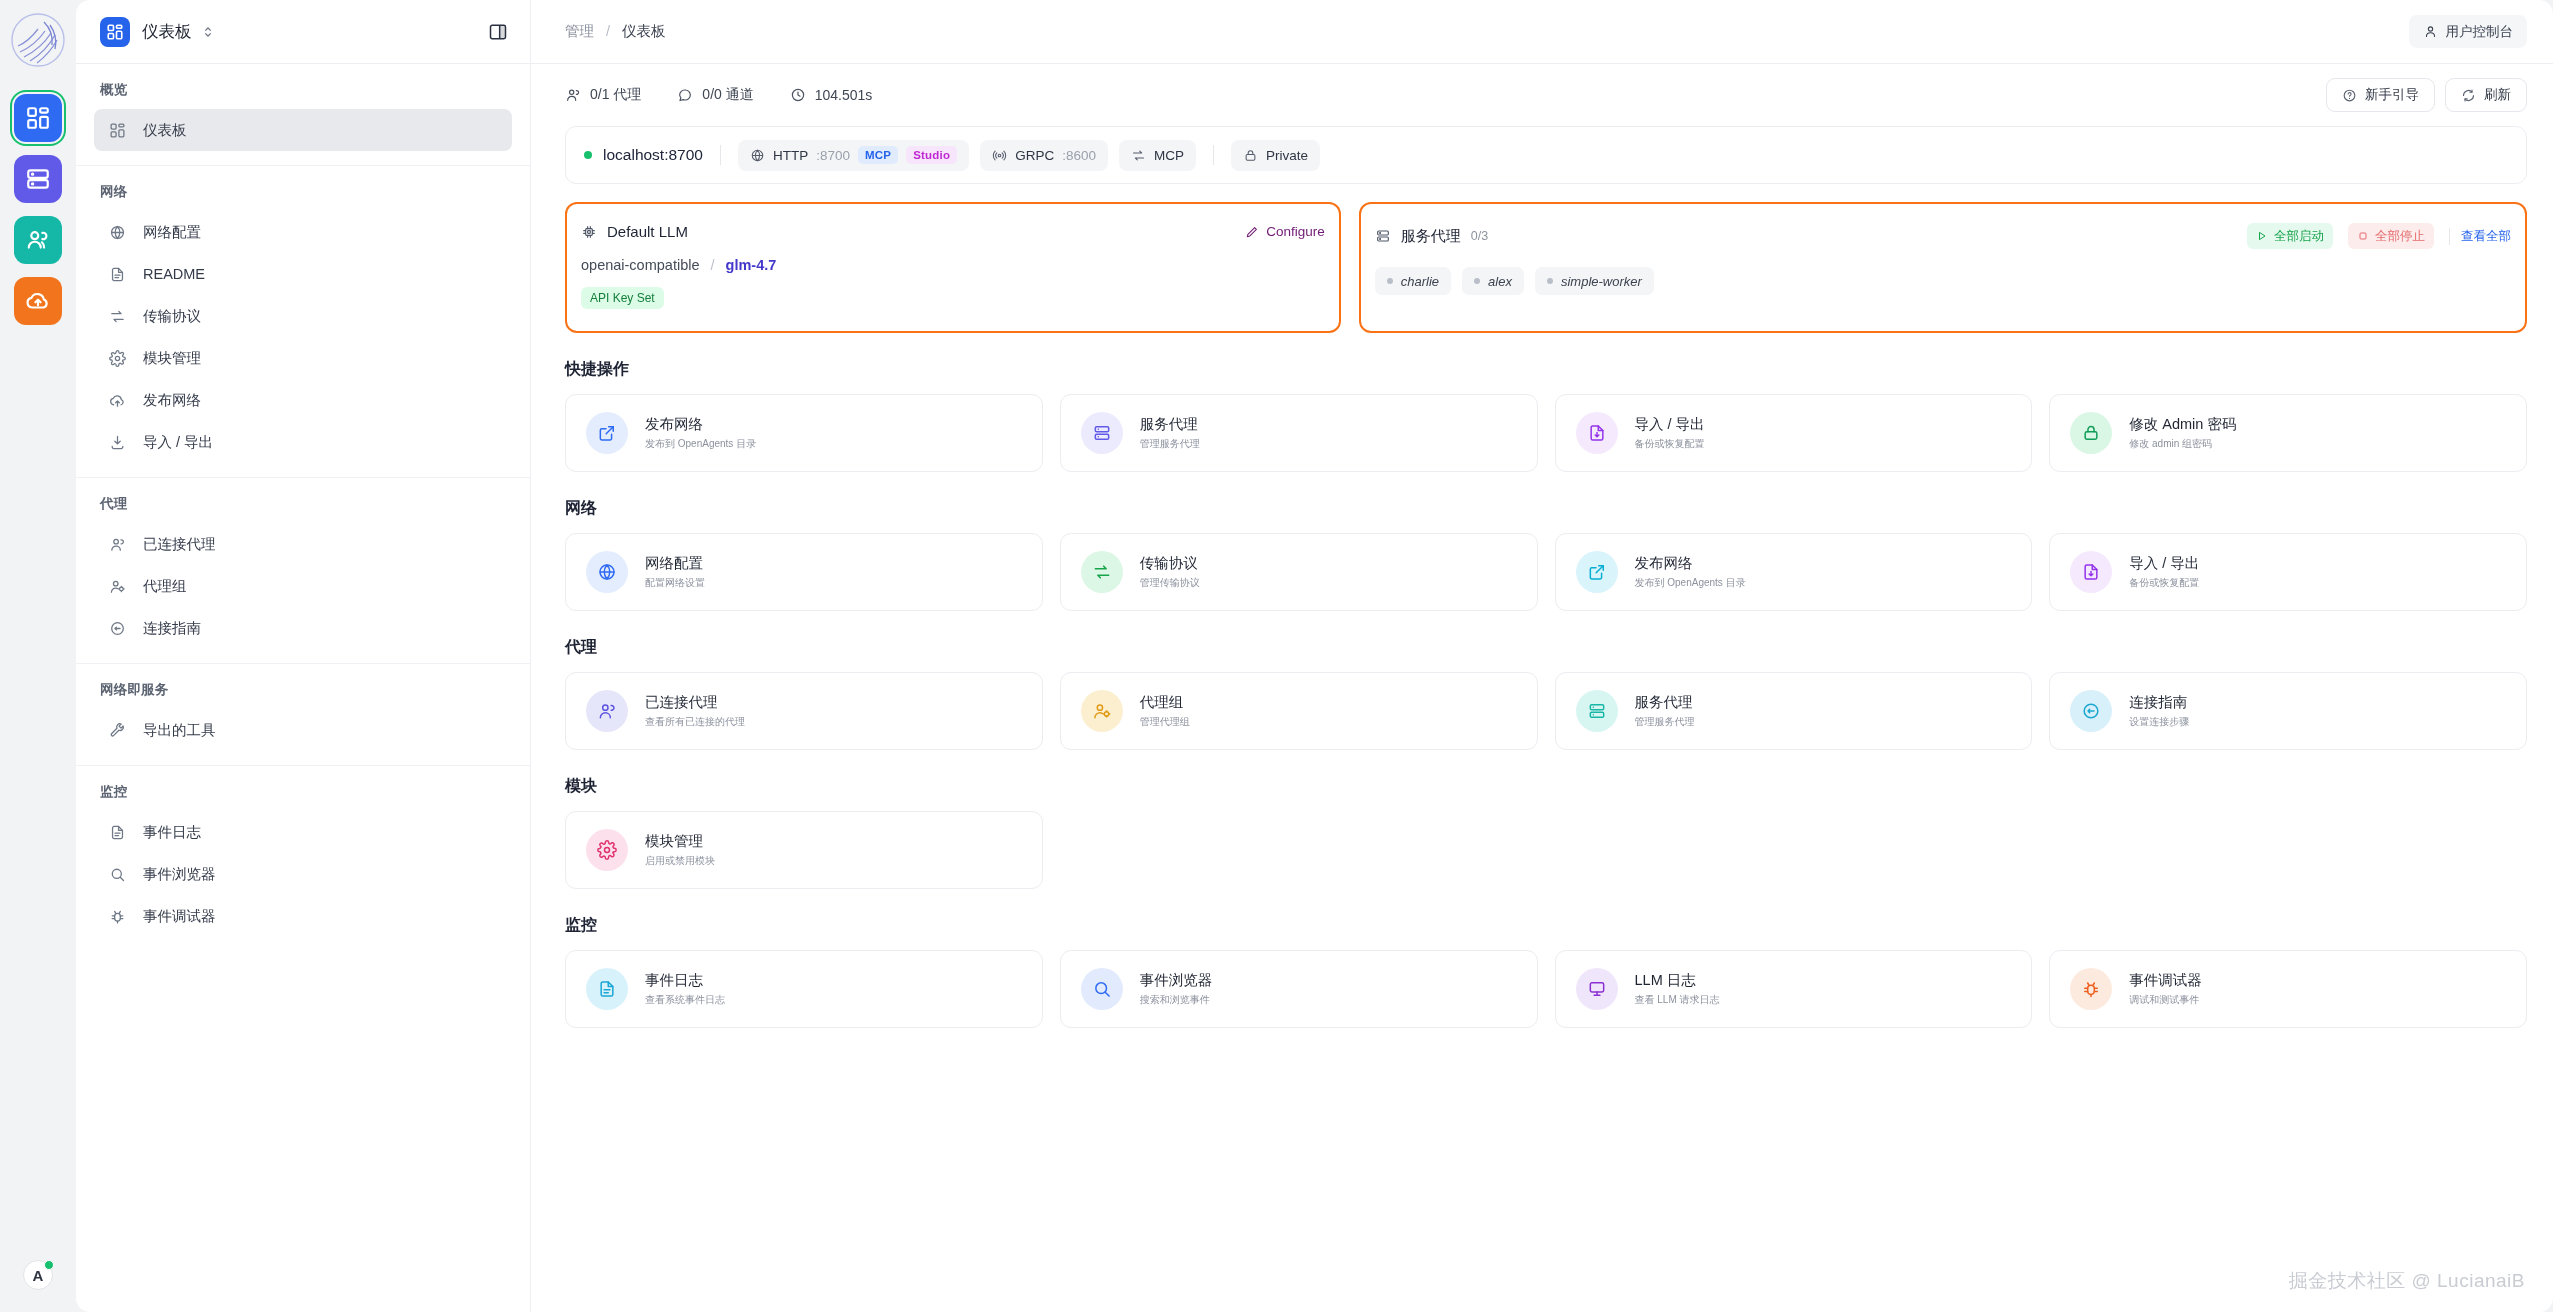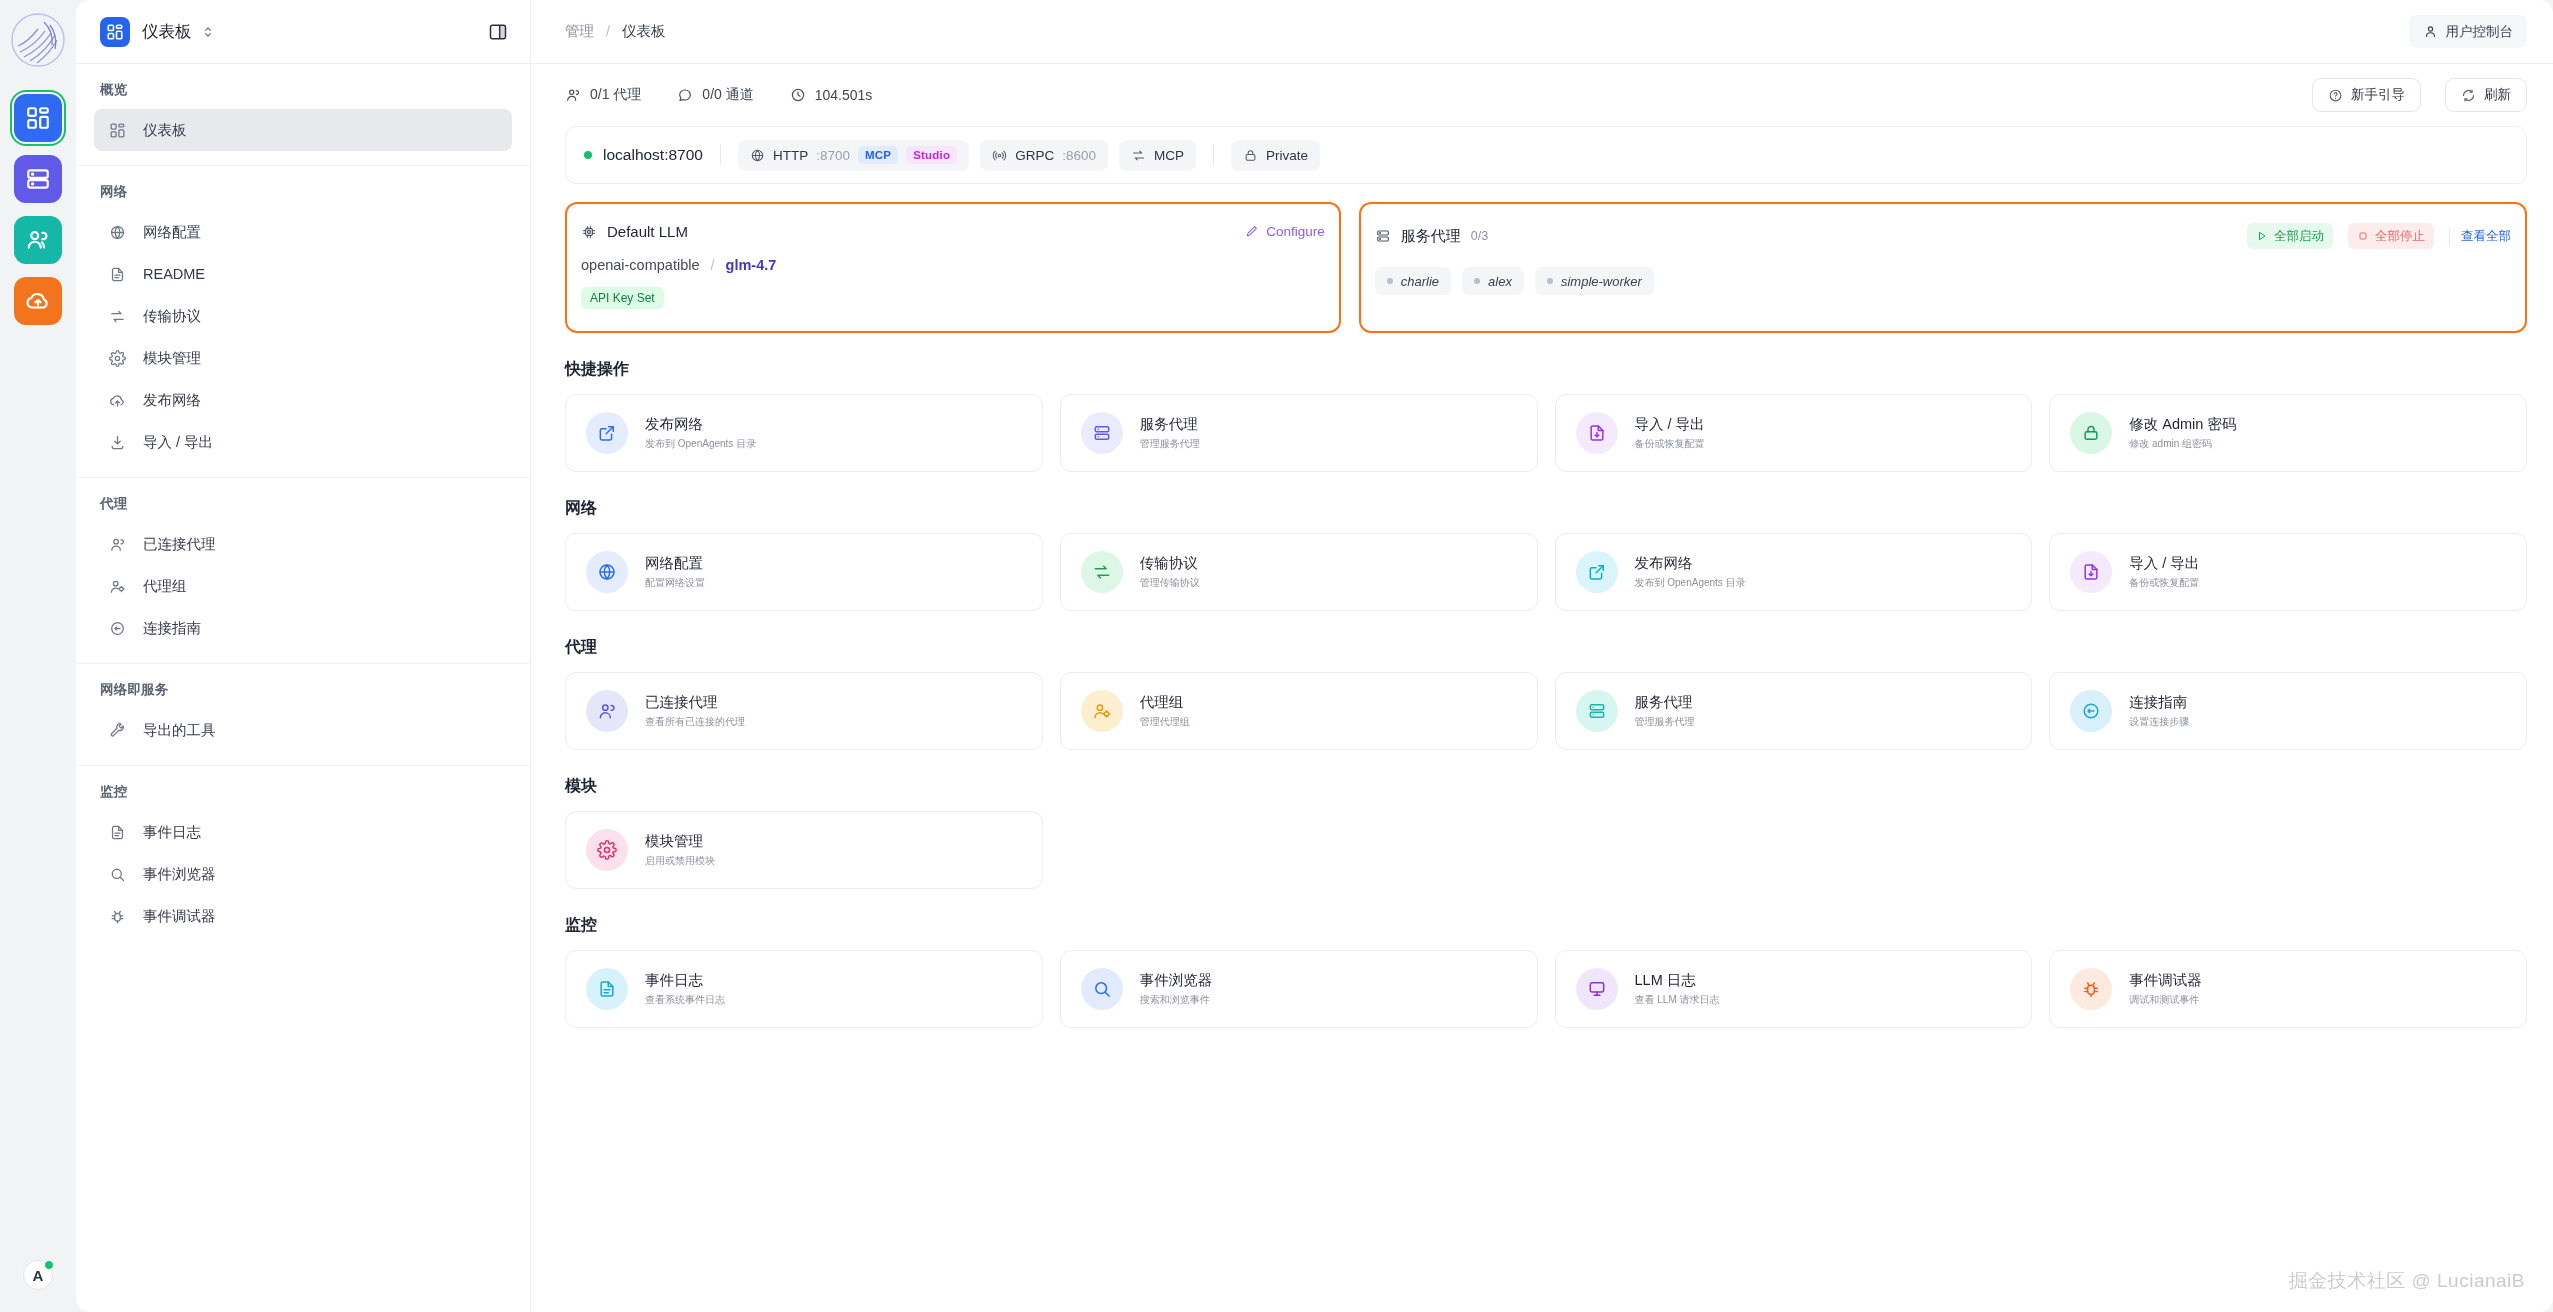--- a/index.html
+++ b/index.html
@@ -99,21 +99,21 @@
   }
   .ghost-btn svg { width: 15px; height: 15px; }
   .crumbbar .ghost-btn { margin-left: auto; justify-content: space-between; }
 
   .statbar {
     height: 62px; flex: 0 0 62px; display: flex; align-items: center;
     padding: 0 26px 0 34px;
   }
   .stat { display: inline-flex; align-items: center; gap: 9px; color: #3f4654; font-size: 14px; margin-right: 36px; }
   .stat svg { width: 16px; height: 16px; color: #4b5260; }
-  .statbar .actions { margin-left: auto; display: flex; gap: 24px; }
+  .statbar .actions { margin-left: auto; display: flex; gap: 10px; }
   .out-btn {
     display: inline-flex; align-items: center; gap: 8px;
     height: 34px; padding: 0 15px; border-radius: 9px;
     border: 1px solid #e5e7ec; background: #fff;
     color: #343b49; font-size: 13.5px; white-space: nowrap;
   }
   .out-btn svg { width: 15px; height: 15px; color: #5b6271; }
 
   .content { flex: 1; padding: 0 26px 0 34px; overflow: hidden; }
 
@@ -143,21 +143,21 @@
   .row2 { display: flex; gap: 18px; margin-top: 18px; }
   .card {
     border: 2px solid #f97316; border-radius: 12px; background: #fff;
     padding: 19px 14px 22px;
   }
   .row2 .card { flex: 1; min-height: 118px; }
   .card-head { display: flex; align-items: center; }
   .card-head .ttl { display: inline-flex; align-items: center; gap: 10px; font-size: 15px; color: #1e2434; }
   .card-head .ttl svg { width: 16px; height: 16px; color: #4d5565; }
   .card-head .cnt { font-size: 12.5px; color: #8d939f; margin-left: 10px; }
-  .link-act { margin-left: auto; display: inline-flex; gap: 7px; color: #8b5cf6; font-size: 13.5px; }
+  .link-act { margin-left: auto; display: inline-flex; align-items: center; gap: 7px; color: #701a75; font-size: 13.5px; }
   .link-act svg { width: 14px; height: 14px; }
   .llm-line { margin-top: 17px; font-size: 14.5px; color: #444b59; }
   .llm-line .slash { color: #bcc1ca; margin: 0 7px; }
   .llm-line b { color: #4338ca; font-weight: 700; }
   .pill-ok {
     display: inline-block; margin-top: 14px; background: #dcfce7; color: #15803d;
     font-size: 12px; padding: 4px 9px; border-radius: 6px;
   }
   .mini-actions { margin-left: auto; display: flex; align-items: center; gap: 15px; }
   .mini {

